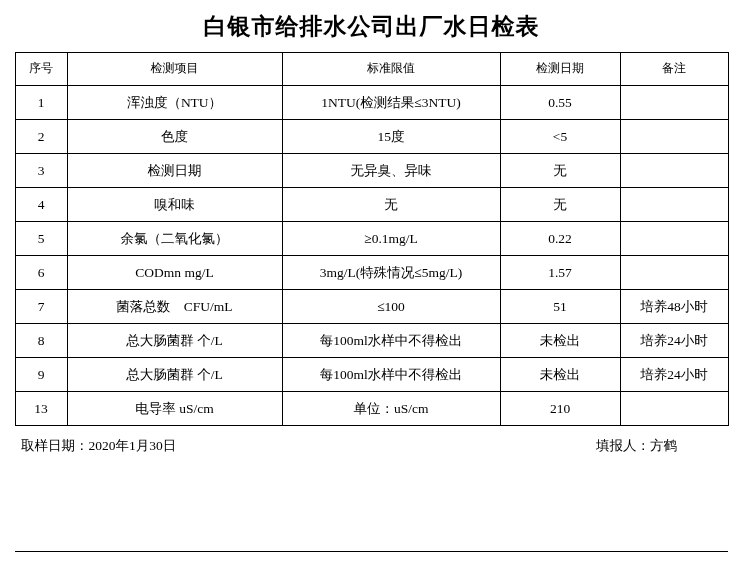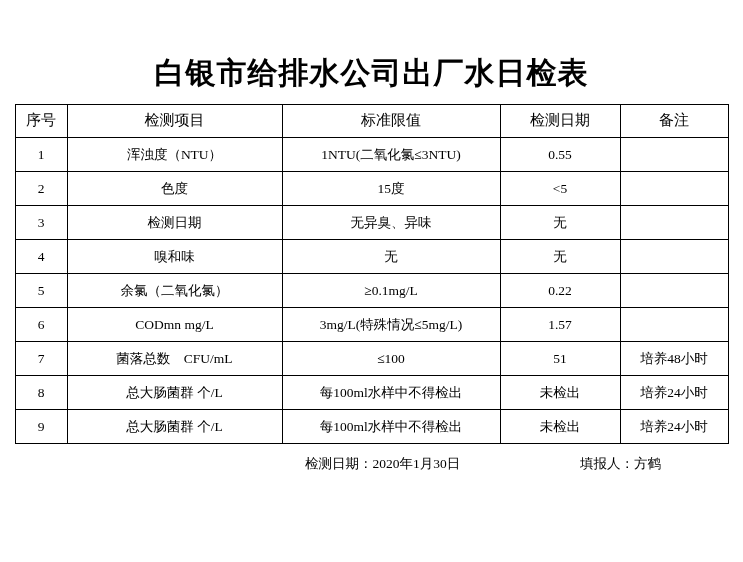--- a/index.html
+++ b/index.html
@@ -15,48 +15,47 @@
     overflow: hidden;
   }
   .page {
     position: relative;
     width: 743px;
     height: 562px;
     box-sizing: border-box;
   }
   .doc-title {
     text-align: center;
-    font-size: 30px;
+    font-size: 23px;
     font-weight: bold;
     letter-spacing: 1px;
     padding-top: 11px;
     padding-bottom: 10px;
     font-family: "Liberation Serif", "DejaVu Serif", serif;
-    margin-top: 42px;
   }
   table.report {
     border-collapse: collapse;
     margin: 0 auto;
     width: 713px;
     table-layout: fixed;
   }
   table.report td, table.report th {
     border: 1px solid #000000;
     font-weight: normal;
     font-size: 13.5px;
     text-align: center;
     vertical-align: middle;
     padding: 0;
     height: 33px;
     line-height: 1.15;
     font-family: "Liberation Serif", "DejaVu Serif", serif;
   }
   table.report thead td {
     height: 32px;
-    font-size: 15px;
+    font-size: 12px;
     text-align: center;
   }
   col.c0 { width: 52px; }
   col.c1 { width: 215px; }
   col.c2 { width: 218px; }
   col.c3 { width: 120px; }
   col.c4 { width: 108px; }
 
   .footer {
     position: relative;
@@ -65,21 +64,21 @@
     height: 40px;
     font-size: 13.5px;
   }
   .footer .f-item {
     position: absolute;
     top: 11px;
     white-space: nowrap;
   }
   .f-sample { left: 6px; }
   .f-test { left: 290px; }
-  .f-filler { left: 565px; }
+  .f-filler { left: 581px; }
   .bottom-rule {
     position: absolute;
     left: 15px;
     top: 551px;
     width: 713px;
     height: 0;
     border-top: 1px solid #000000;
   }
   .num { font-family: "Liberation Serif", "DejaVu Serif", serif; }
 </style>
@@ -104,21 +103,21 @@
         <td>检测项目</td>
         <td>标准限值</td>
         <td>检测日期</td>
         <td>备注</td>
       </tr>
     </thead>
     <tbody>
       <tr>
         <td class="num">1</td>
         <td>浑浊度（NTU）</td>
-        <td>1NTU(二氧化氯≤3NTU)</td>
+        <td>1NTU(检测结果≤3NTU)</td>
         <td>0.55</td>
         <td></td>
       </tr>
       <tr>
         <td class="num">2</td>
         <td>色度</td>
         <td>15度</td>
         <td>&lt;5</td>
         <td></td>
       </tr>
@@ -164,23 +163,30 @@
         <td>未检出</td>
         <td>培养24小时</td>
       </tr>
       <tr>
         <td class="num">9</td>
         <td>总大肠菌群 个/L</td>
         <td>每100ml水样中不得检出</td>
         <td>未检出</td>
         <td>培养24小时</td>
       </tr>
+      <tr>
+        <td class="num">13</td>
+        <td>电导率 uS/cm</td>
+        <td>单位：uS/cm</td>
+        <td>210</td>
+        <td></td>
+      </tr>
     </tbody>
   </table>
 
   <div class="footer">
-    <div class="f-item f-test">检测日期：2020年1月30日</div>
+    <div class="f-item f-sample">取样日期：2020年1月30日</div>
     <div class="f-item f-filler">填报人：方鹤</div>
   </div>
 
   <div class="bottom-rule"></div>
 
 </div>
 
 </body></html>

